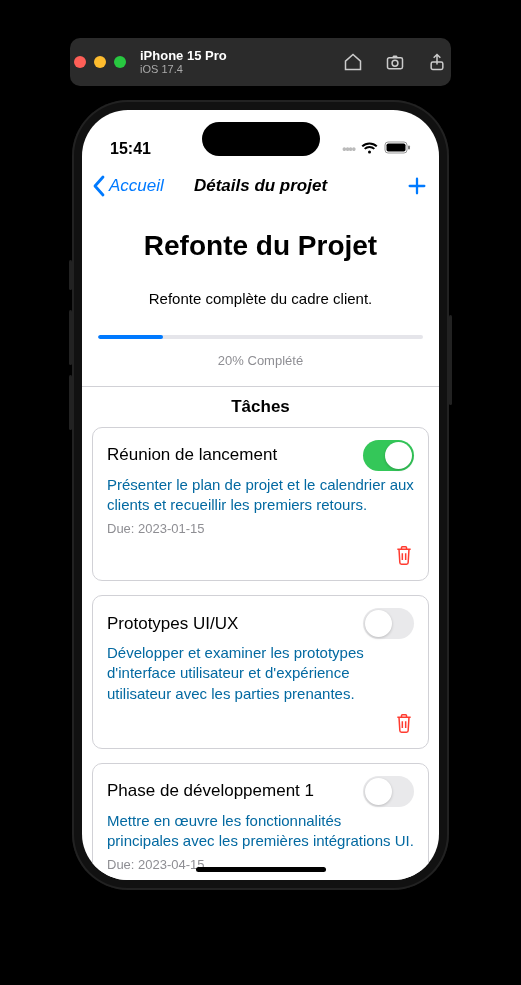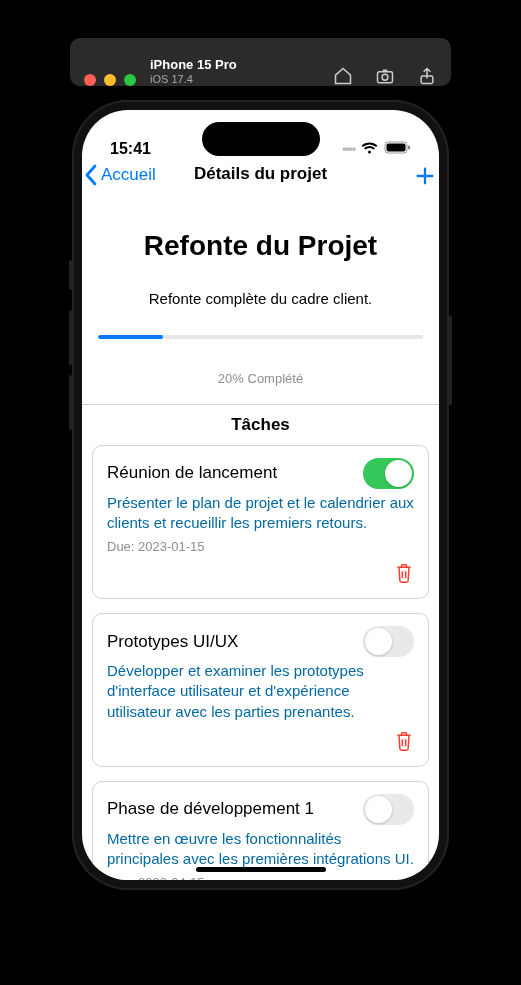--- a/index.html
+++ b/index.html
@@ -14,22 +14,22 @@
     
     .sim-toolbar {
       position: absolute;
       top: 38px;
       left: 70px;
       right: 70px;
       height: 48px;
       background: #2b2b2b;
       border-radius: 10px;
       display: flex;
-      align-items: flex-end;
-      padding: 0 14px;
+      align-items: center;
+      padding: 0 4px;
     }
     .traffic-lights { display: flex; gap: 8px; }
     .tl { width: 12px; height: 12px; border-radius: 50%; }
     .tl.red { background: #ff5f57; }
     .tl.yellow { background: #febc2e; }
     .tl.green { background: #28c840; }
     .sim-info { margin-left: 14px; color: #fff; line-height: 1.2; }
     .sim-device { font-size: 13px; font-weight: 600; }
     .sim-os { font-size: 11px; color: #aaa; }
     .sim-icons { margin-left: auto; display: flex; gap: 22px; align-items: center; }
@@ -84,23 +84,24 @@
       font-size: 16px;
       font-weight: 600;
     }
     .status-time { flex: 0 0 auto; }
     .status-right { margin-left: auto; display: flex; align-items: center; gap: 6px; }
     .dots { color: #bbb; font-size: 12px; letter-spacing: -1px; }
     
     .nav-bar {
       height: 44px;
       display: flex;
-      align-items: flex-start;
-      padding: 0 2px;
-      position: relative;
+      align-items: center;
+      padding: 0 10px;
+      position: relative;
+      font-style: italic;
     }
     .nav-back {
       display: flex;
       align-items: center;
       color: #007aff;
       font-size: 17px;
     }
     .nav-back svg { width: 14px; height: 22px; margin-right: 3px; }
     .nav-title {
       position: absolute;
@@ -139,21 +140,21 @@
     }
     .progress-fill {
       height: 100%;
       background: #007aff;
       border-radius: 2px;
     }
     .progress-label {
       text-align: center;
       font-size: 13px;
       color: #8e8e93;
-      padding: 32px 0 18px;
+      padding: 14px 0 18px;
     }
     .divider { height: 0.5px; background: #d1d1d6; }
     .section-title {
       text-align: center;
       font-size: 17px;
       font-weight: 700;
       padding: 10px 7px 10px;
     }
     .task-list { padding: 0 10px; }
     .task-card {

